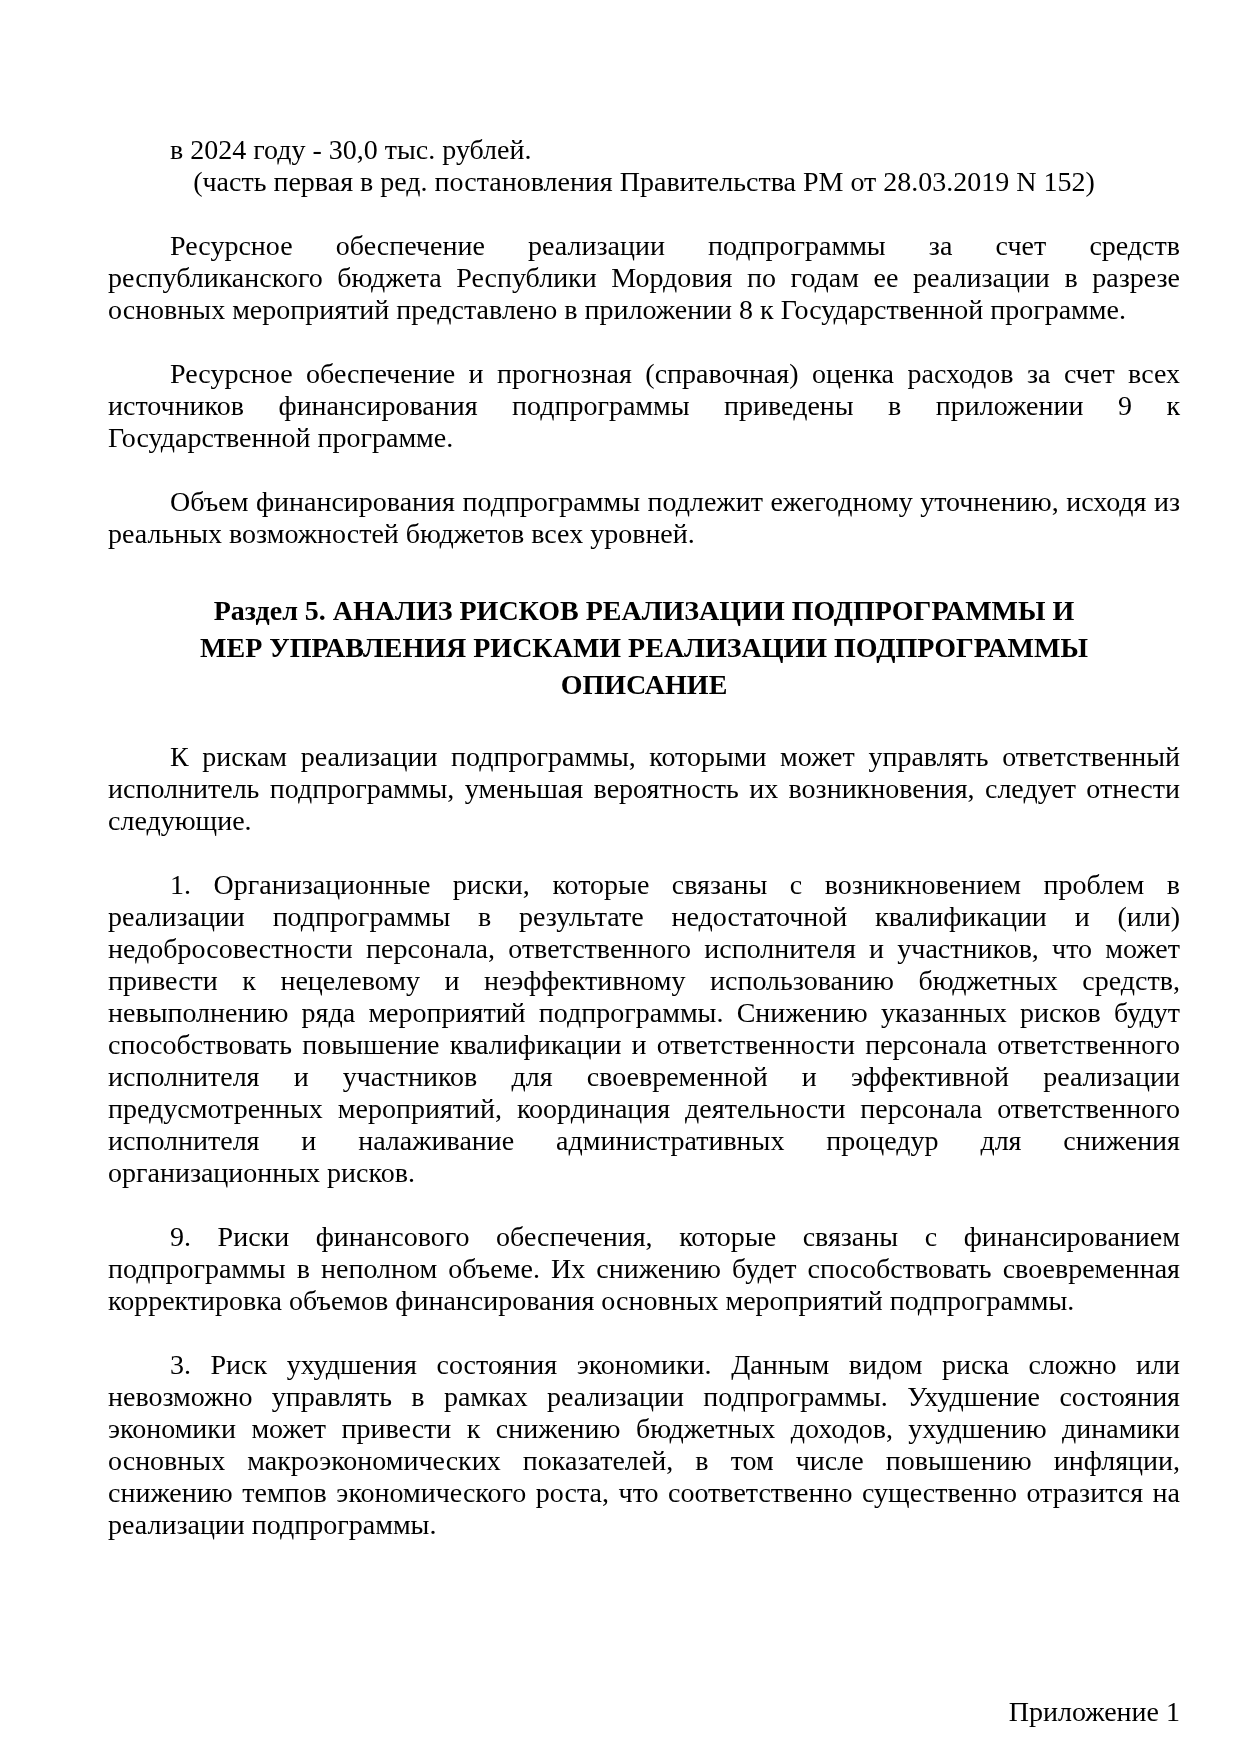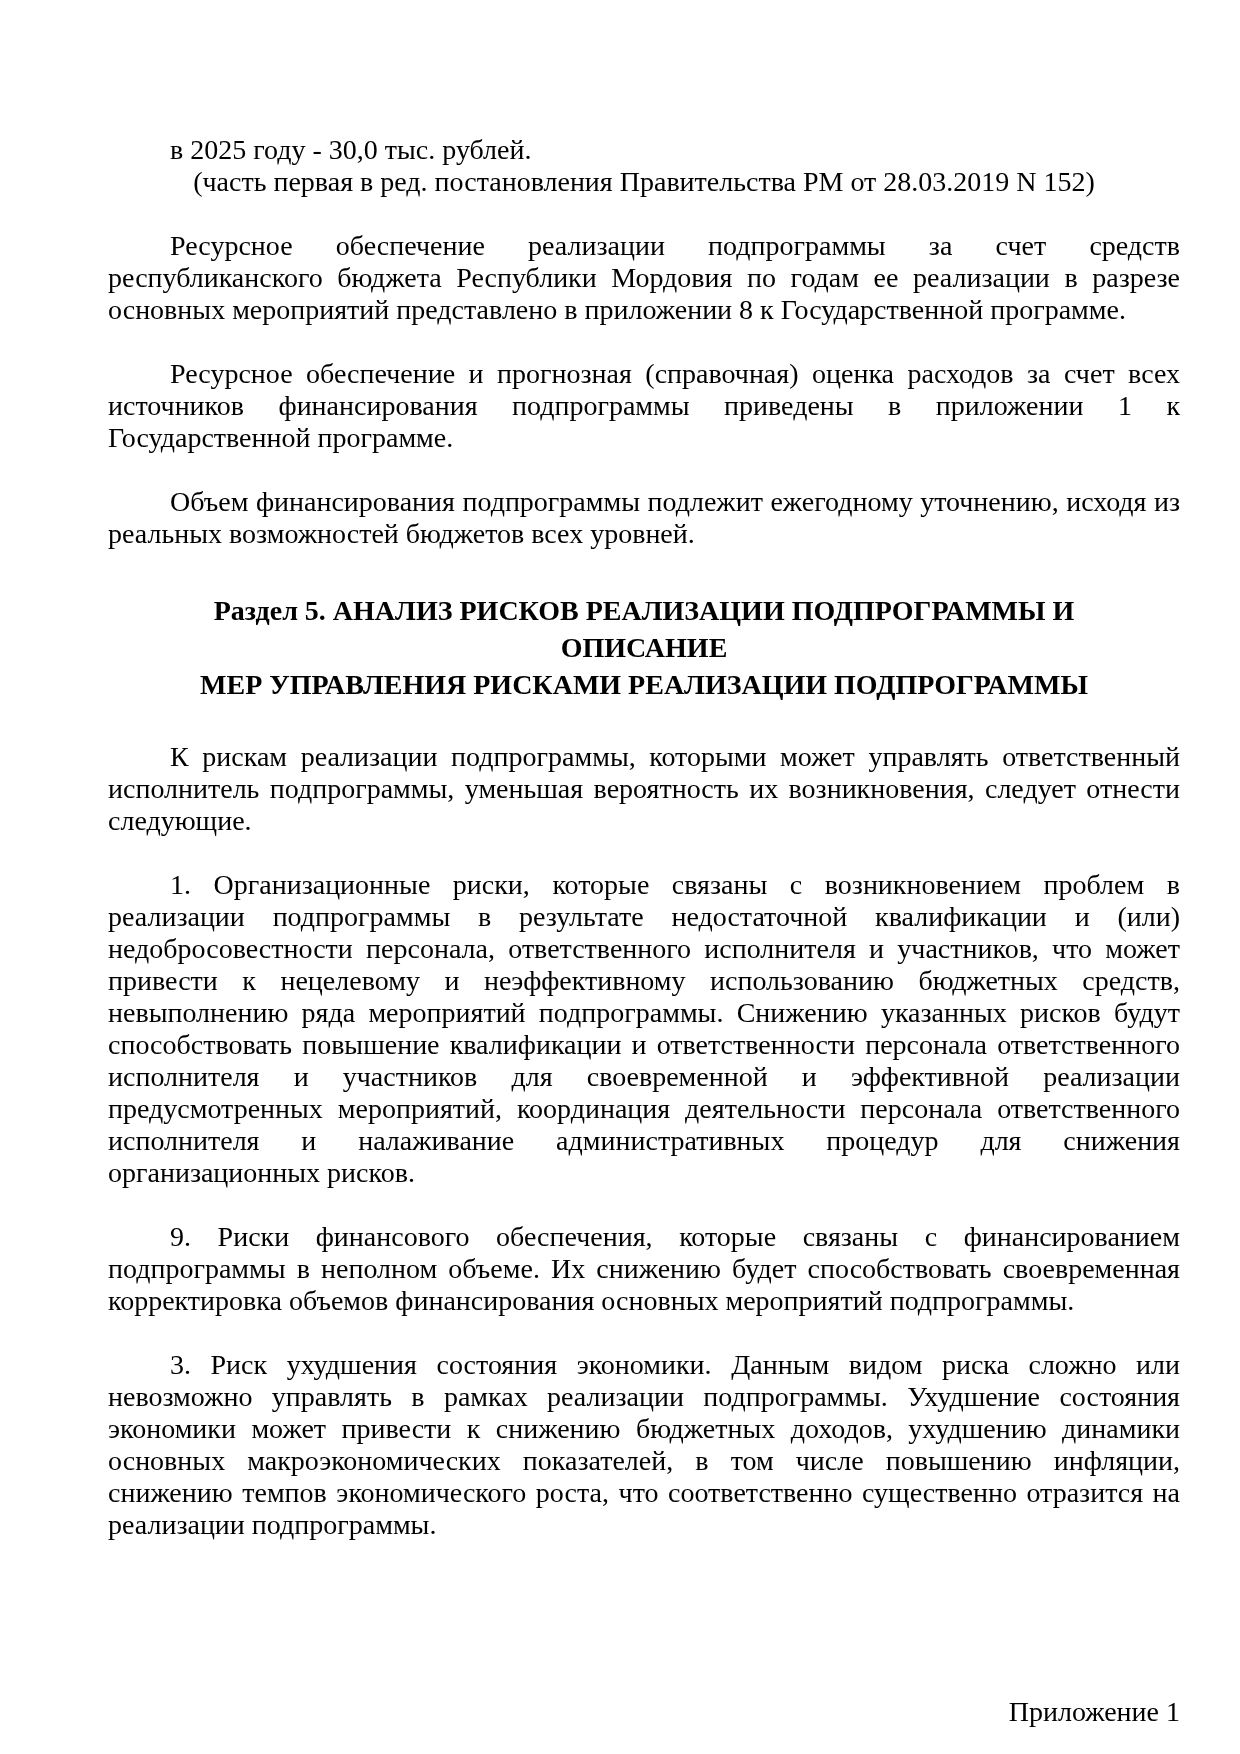--- a/index.html
+++ b/index.html
@@ -54,34 +54,34 @@
     text-align: center;
     font-weight: bold;
     line-height: 37px;
   }
 </style>
 </head>
 <body>
 
 <div class="page">
 
-  <p class="indent-line">в 2025 году - 30,0 тыс. рублей.</p>
+  <p class="indent-line">в 2024 году - 30,0 тыс. рублей.</p>
 
   <p class="note-line">(часть первая в ред. постановления Правительства РМ от 28.03.2019 N 152)</p>
 
   <p class="body-par">Ресурсное обеспечение реализации подпрограммы за счет средств республиканского бюджета Республики Мордовия по годам ее реализации в разрезе основных мероприятий представлено в приложении 8 к Государственной программе.</p>
 
-  <p class="body-par">Ресурсное обеспечение и прогнозная (справочная) оценка расходов за счет всех источников финансирования подпрограммы приведены в приложении 1 к Государственной программе.</p>
+  <p class="body-par">Ресурсное обеспечение и прогнозная (справочная) оценка расходов за счет всех источников финансирования подпрограммы приведены в приложении 9 к Государственной программе.</p>
 
   <p class="body-par">Объем финансирования подпрограммы подлежит ежегодному уточнению, исходя из реальных возможностей бюджетов всех уровней.</p>
 
   <div class="section-heading">
     <div>Раздел 5. АНАЛИЗ РИСКОВ РЕАЛИЗАЦИИ ПОДПРОГРАММЫ И</div>
+    <div>МЕР УПРАВЛЕНИЯ РИСКАМИ РЕАЛИЗАЦИИ ПОДПРОГРАММЫ</div>
     <div>ОПИСАНИЕ</div>
-    <div>МЕР УПРАВЛЕНИЯ РИСКАМИ РЕАЛИЗАЦИИ ПОДПРОГРАММЫ</div>
   </div>
 
   <p class="risk-intro">К рискам реализации подпрограммы, которыми может управлять ответственный исполнитель подпрограммы, уменьшая вероятность их возникновения, следует отнести следующие.</p>
 
   <p class="body-par">1. Организационные риски, которые связаны с возникновением проблем в реализации подпрограммы в результате недостаточной квалификации и (или) недобросовестности персонала, ответственного исполнителя и участников, что может привести к нецелевому и неэффективному использованию бюджетных средств, невыполнению ряда мероприятий подпрограммы. Снижению указанных рисков будут способствовать повышение квалификации и ответственности персонала ответственного исполнителя и участников для своевременной и эффективной реализации предусмотренных мероприятий, координация деятельности персонала ответственного исполнителя и налаживание административных процедур для снижения организационных рисков.</p>
 
   <p class="body-par">9. Риски финансового обеспечения, которые связаны с финансированием подпрограммы в неполном объеме. Их снижению будет способствовать своевременная корректировка объемов финансирования основных мероприятий подпрограммы.</p>
 
   <p class="body-par">3. Риск ухудшения состояния экономики. Данным видом риска сложно или невозможно управлять в рамках реализации подпрограммы. Ухудшение состояния экономики может привести к снижению бюджетных доходов, ухудшению динамики основных макроэкономических показателей, в том числе повышению инфляции, снижению темпов экономического роста, что соответственно существенно отразится на реализации подпрограммы.</p>
 

